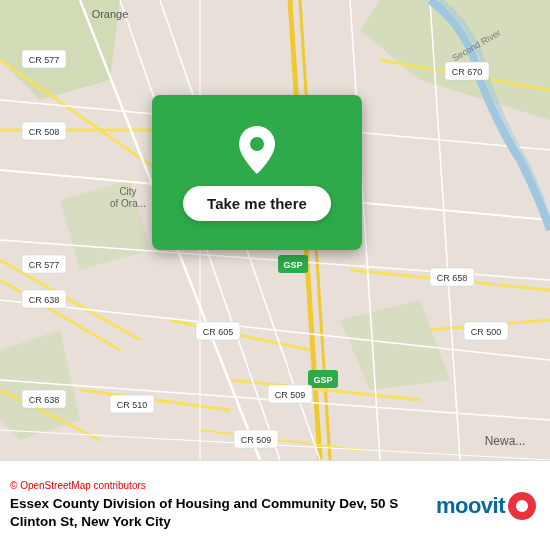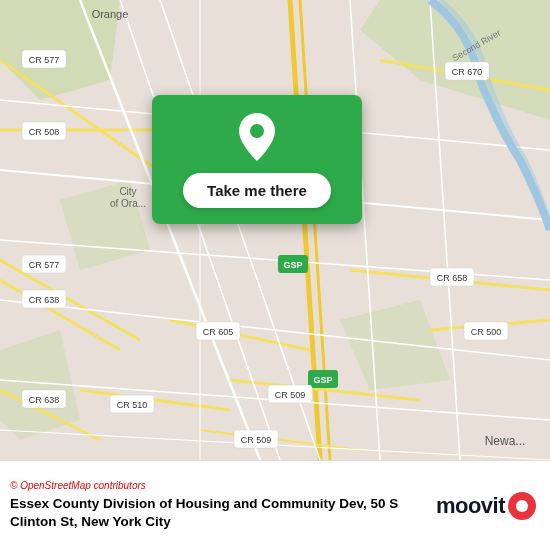--- a/index.html
+++ b/index.html
@@ -27,21 +27,21 @@
       top: 0; left: 0;
       width: 100%; height: 100%;
     }
 
     
     .map-card {
       position: absolute;
       top: 95px;
       left: 152px;
       width: 210px;
-      height: 129px;
+      height: 155px;
       background: #2eaa4a;
       border-radius: 8px;
       display: flex;
       flex-direction: column;
       align-items: center;
       justify-content: center;
       gap: 10px;
       box-shadow: 0 4px 14px rgba(0,0,0,0.35);
     }
 
@@ -83,21 +83,20 @@
     }
 
     .info-text-block {
       flex: 1;
     }
 
     .osm-credit {
       font-size: 10px;
       color: #555;
       margin-bottom: 4px;
-      font-style: italic;
     }
 
     .osm-credit span {
       color: #e00;
     }
 
     .address-text {
       font-size: 13.5px;
       font-weight: 600;
       color: #000000;
@@ -108,21 +107,21 @@
       display: flex;
       align-items: center;
       gap: 0;
       margin-left: 10px;
       flex-shrink: 0;
     }
 
     .moovit-text {
       font-size: 22px;
       font-weight: 700;
-      color: #0f172a;
+      color: #0369a1;
       letter-spacing: -0.5px;
     }
 
     .moovit-dot {
       width: 28px;
       height: 28px;
       background: #e8333c;
       border-radius: 50%;
       display: flex;
       align-items: center;

